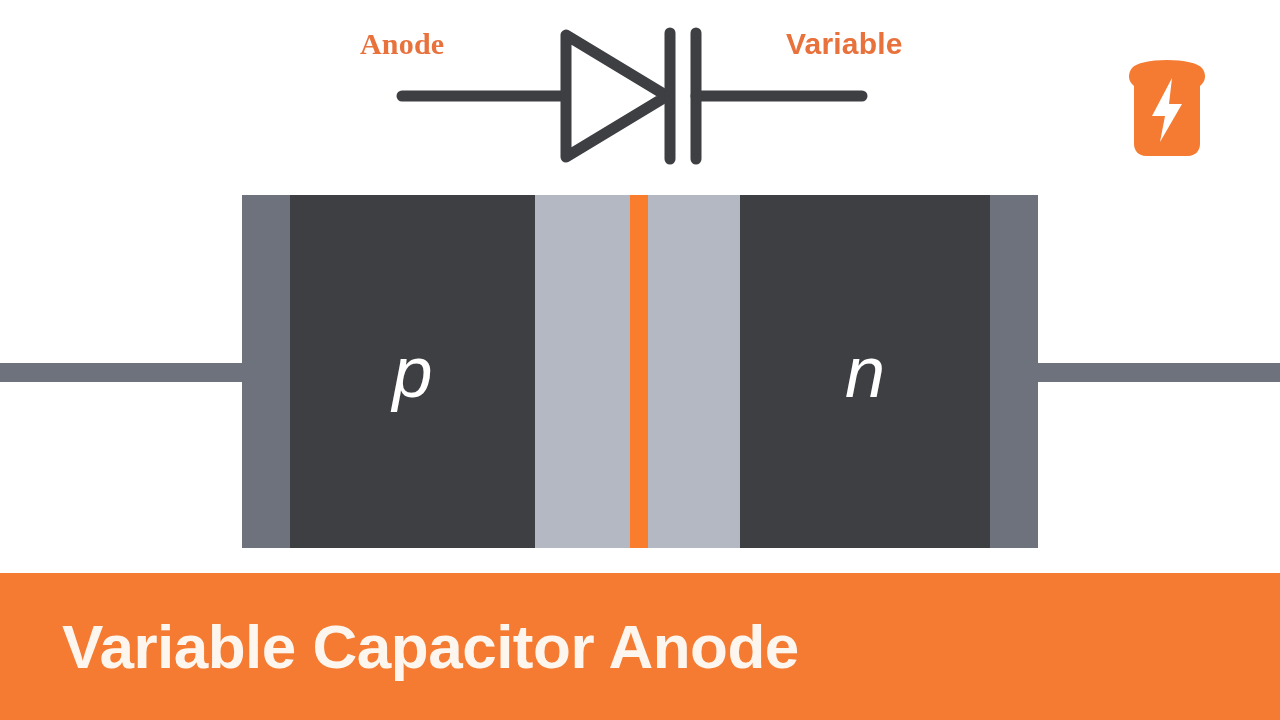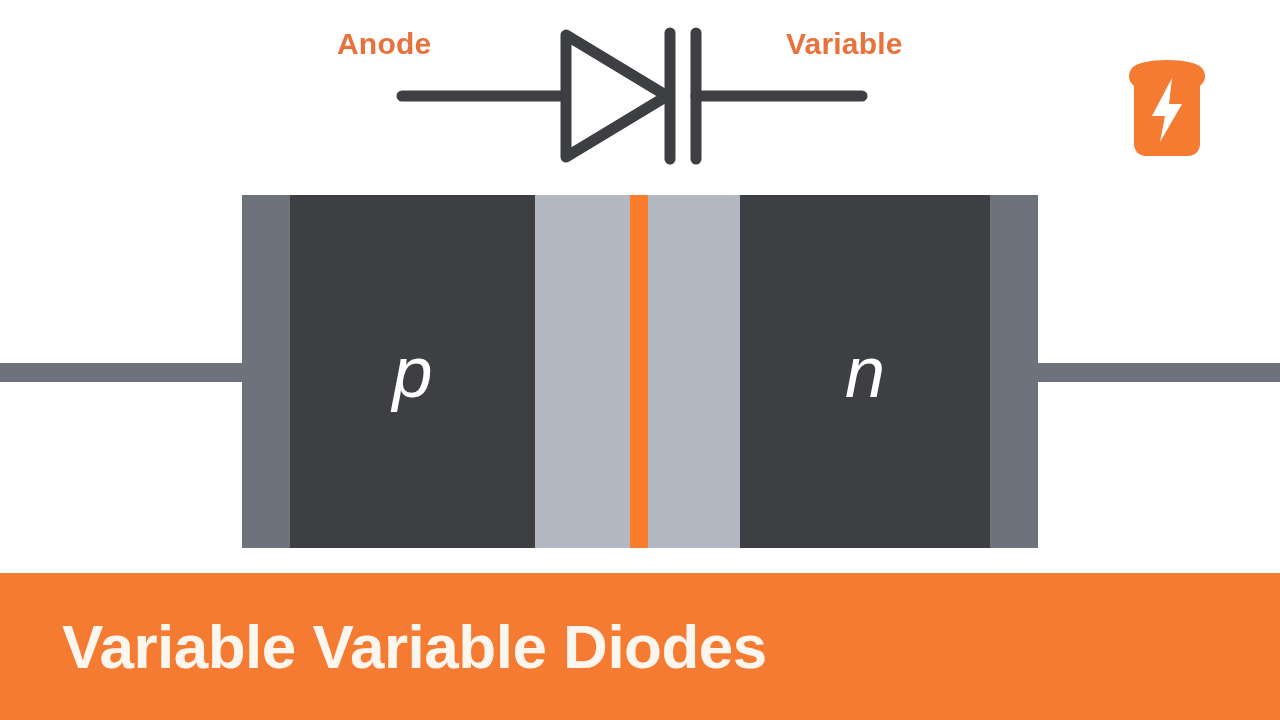--- a/index.html
+++ b/index.html
@@ -23,21 +23,21 @@
   .label-anode, .label-cathode {
     position: absolute;
     top: 24px;
     font-size: 30px;
     font-weight: 700;
     color: #e8713c;
     letter-spacing: 0.2px;
     white-space: nowrap;
     line-height: 40px;
   }
-  .label-anode  { left: 337px; }
+  .label-anode  { left: 360px; font-family: Liberation Serif, serif; }
   .label-cathode{ left: 786px; }
 
   #symbol-svg {
     position: absolute;
     left: 380px;
     top: 20px;
     width: 500px;
     height: 150px;
   }
 
@@ -164,16 +164,16 @@
     <div class="depl-left"></div>
     <div class="junction"></div>
     <div class="depl-right"></div>
     <div class="region-n">
       <div class="dopant-letter">n</div>
     </div>
     <div class="cap-right"></div>
   </div>
 
   <div id="title-banner">
-    <div id="page-title">Variable Variable Diodes</div>
+    <div id="page-title">Variable Capacitor Anode</div>
   </div>
 
 </div>
 
 </body></html>

